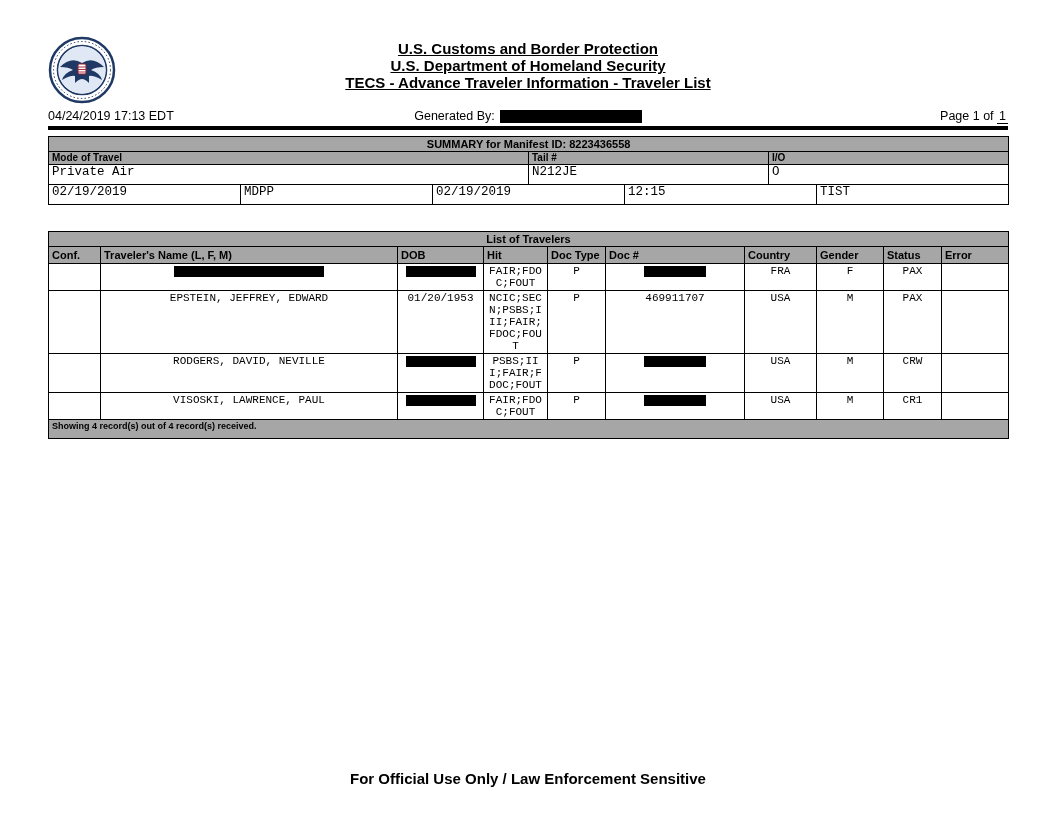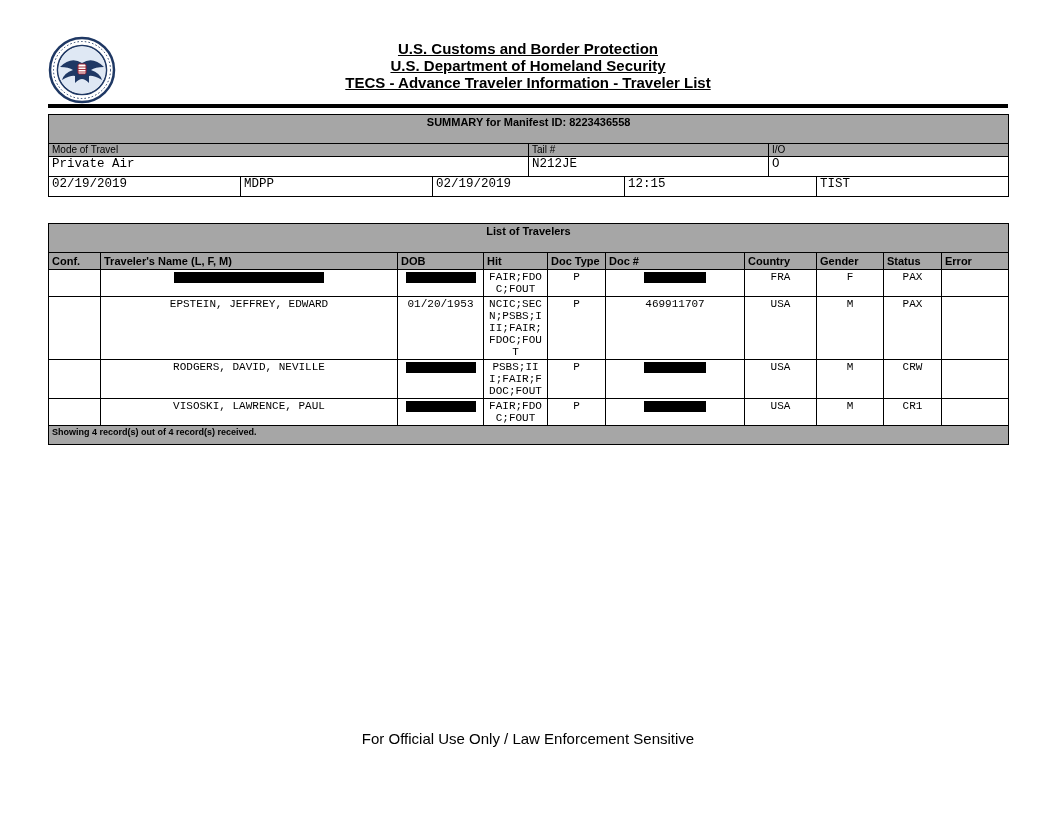--- a/index.html
+++ b/index.html
@@ -30,38 +30,38 @@
 
   .redact { display: inline-block; background: #000; vertical-align: middle; }
   .redact.gen  { width: 142px; height: 13px; margin-left: 5px; }
   .redact.name { width: 150px; height: 11px; }
   .redact.dob  { width: 70px;  height: 11px; }
   .redact.doc  { width: 62px;  height: 11px; }
 
   
   table { border-collapse: collapse; table-layout: fixed; width: 960px; }
   td { border: 1px solid #000; padding: 0 3px; vertical-align: top; overflow: hidden; }
-  .bar-title { background: #a6a6a6; text-align: center; font-weight: bold; font-size: 11px; height: 29px; line-height: 14px; padding: 0; }
-  .col-label { background: #a6a6a6; font-weight: normal; font-size: 10px; height: 13px; line-height: 12px; }
+  .bar-title { background: #a6a6a6; text-align: center; font-weight: bold; font-size: 11px; height: 15px; line-height: 14px; padding: 0; }
+  .col-label { background: #a6a6a6; font-weight: bold; font-size: 10px; height: 13px; line-height: 12px; }
   .mono { font-family: "Liberation Mono", "DejaVu Sans Mono", monospace; font-size: 12.5px; line-height: 15px; height: 20px; white-space: nowrap; }
 
   .summary-table { margin-top: 6px; }
   .trav-table { margin-top: 26px; }
   .trav-table td.head { background: #a6a6a6; font-weight: bold; font-size: 11px; height: 17px; line-height: 16px; margin-top: 18px; }
   .trav-table td.cell {
     font-family: "Liberation Mono", "DejaVu Sans Mono", monospace;
     font-size: 11px; line-height: 12px; padding: 1px 3px;
     word-break: break-all;
     text-align: center;
   }
   .trav-table td.footerbar { background: #a6a6a6; font-weight: bold; font-size: 9px; height: 19px; line-height: 12px; }
 
   .classification {
-    position: absolute; left: 0; right: 0; top: 730px;
-    text-align: center; font-weight: normal; font-size: 15px;
+    position: absolute; left: 0; right: 0; top: 770px;
+    text-align: center; font-weight: bold; font-size: 15px;
   }
 </style>
 </head>
 <body>
 
 <div class="page">
 
   <div class="header">
     <div class="seal">
       <svg width="68" height="68" viewBox="0 0 68 68">
@@ -74,20 +74,31 @@
         <path d="M30 31 h8 M30 33.5 h8 M30 36 h8" stroke="#9c1f2e" stroke-width="0.9" fill="none"></path>
       </svg>
     </div>
     <div class="titles">
       <div>U.S. Customs and Border Protection</div>
       <div>U.S. Department of Homeland Security</div>
       <div>TECS - Advance Traveler Information - Traveler List</div>
     </div>
   </div>
 
+  <div class="info-row">
+    <div class="info-left">04/24/2019 17:13 EDT</div>
+    <div class="info-center">
+      <span>Generated By:</span>
+      <span class="redact gen"></span>
+    </div>
+    <div class="info-right">
+      <span>Page 1 of</span>
+      <span class="page-num">1</span>
+    </div>
+  </div>
   <div class="rule"></div>
 
   <table class="summary-table">
     <colgroup>
         <col span="20" style="width:48px">
       </colgroup>
     <tbody>
         <tr>
       <td class="bar-title" colspan="20">SUMMARY for Manifest ID: 8223436558</td>
     </tr>

